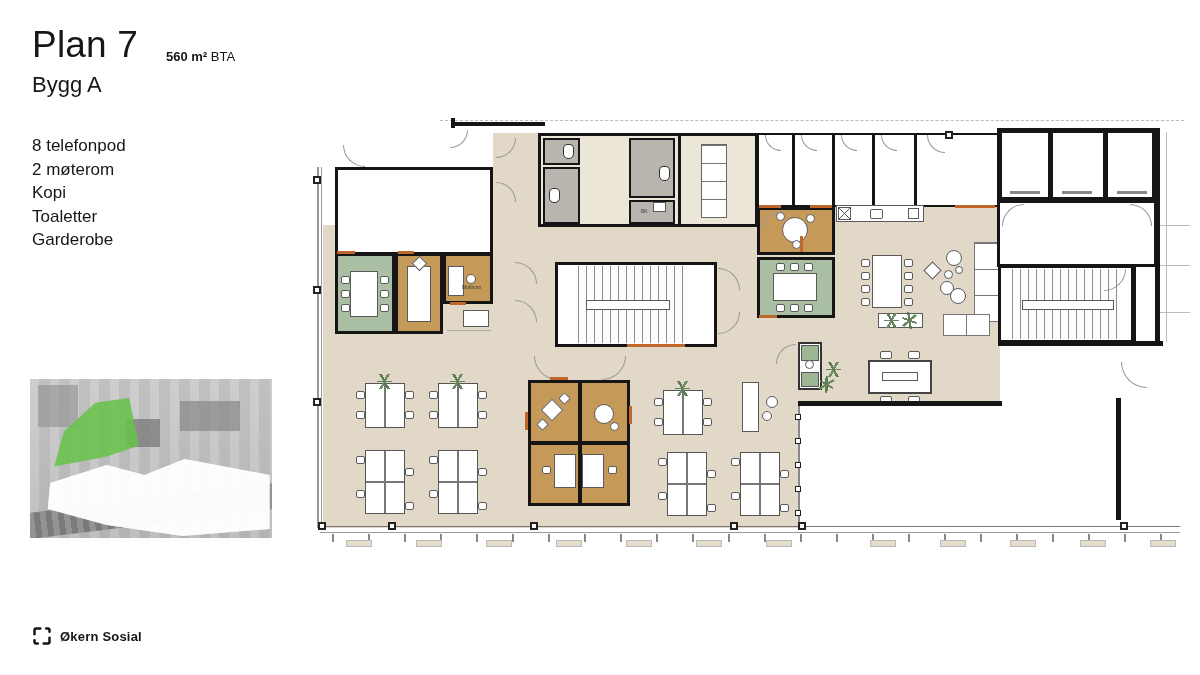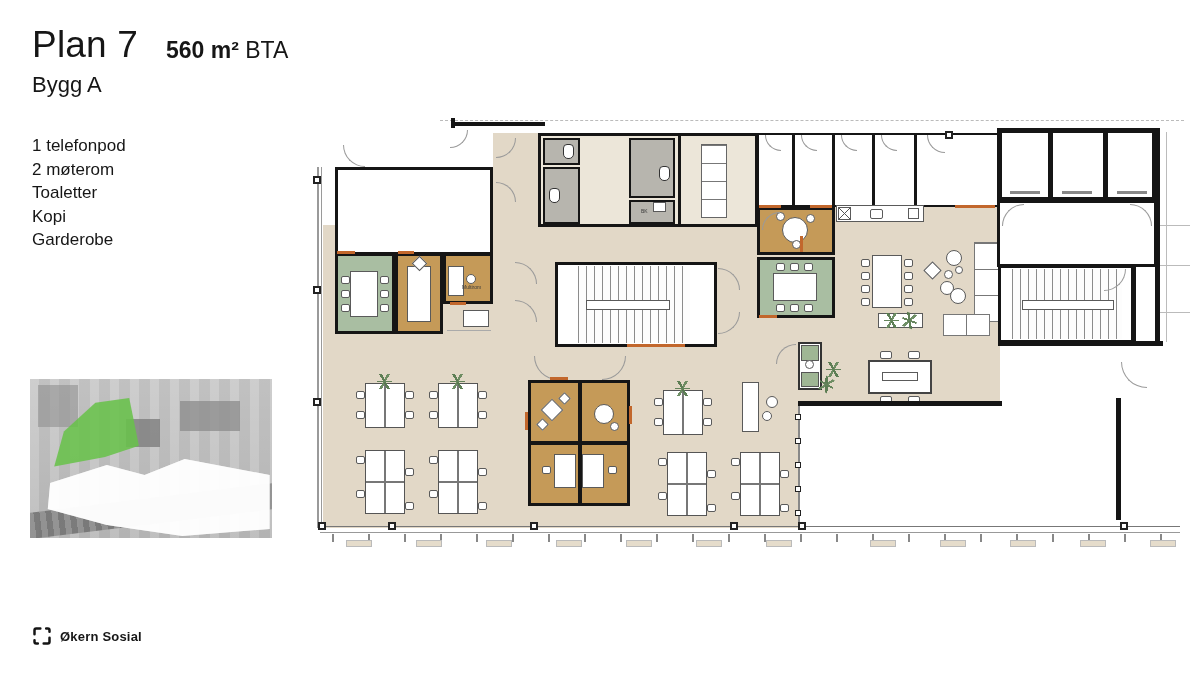--- a/index.html
+++ b/index.html
@@ -1,20 +1,20 @@
 <!DOCTYPE html>
 <html><head>
 <meta charset="utf-8">
 <style>
   html,body{margin:0;padding:0;}
   body{width:1200px;height:675px;background:#ffffff;font-family:"Liberation Sans",sans-serif;color:#161616;position:relative;overflow:hidden;}
   .abs{position:absolute;}
   
   #title{left:32px;top:24px;font-size:37px;font-weight:500;letter-spacing:.2px;}
-  #area{left:166px;top:37px;font-size:23px;}
+  #area{left:166px;top:49px;font-size:13px;}
   #area b{font-weight:700;}
   #building{left:32px;top:72px;font-size:22px;font-weight:400;}
   #features{left:32px;top:134px;font-size:17px;line-height:23.5px;}
   
   #aerial{left:30px;top:379px;width:242px;height:159px;overflow:hidden;background:
      linear-gradient(180deg,#c6c6c6,#b8b8b8 55%,#a9a9a9);}
   .tex1{left:0;top:0;width:242px;height:159px;opacity:.5;background:
      repeating-linear-gradient(90deg,#d6d6d6 0 9px,#bdbdbd 9px 20px),
      repeating-linear-gradient(0deg,rgba(90,90,90,.25) 0 5px,rgba(200,200,200,.25) 5px 13px);}
   .blk{position:absolute;background:#8f8f8f;opacity:.8;}
@@ -72,24 +72,24 @@
   .g3{background-image:repeating-linear-gradient(0deg,transparent 0 25px,#777 25px 26px);}
 </style>
 </head>
 <body>
 
 <div class="abs" id="title">Plan 7</div>
 <div class="abs" id="area"><b>560 m²</b><span> BTA</span></div>
 <div class="abs" id="building">Bygg A</div>
 
 <div class="abs" id="features">
-  <div>1 telefonpod</div>
+  <div>8 telefonpod</div>
   <div>2 møterom</div>
+  <div>Kopi</div>
   <div>Toaletter</div>
-  <div>Kopi</div>
   <div>Garderobe</div>
 </div>
 
 <div class="abs" id="aerial">
   <div class="abs tex1"></div>
   <div class="blk" style="left:150px;top:22px;width:60px;height:30px"></div>
   <div class="blk" style="left:8px;top:6px;width:40px;height:42px;opacity:.6"></div>
   <div class="blk" style="left:96px;top:40px;width:34px;height:28px;background:#7d7d7d"></div>
   <div class="abs rail"></div>
   <div class="abs bldg"></div>

